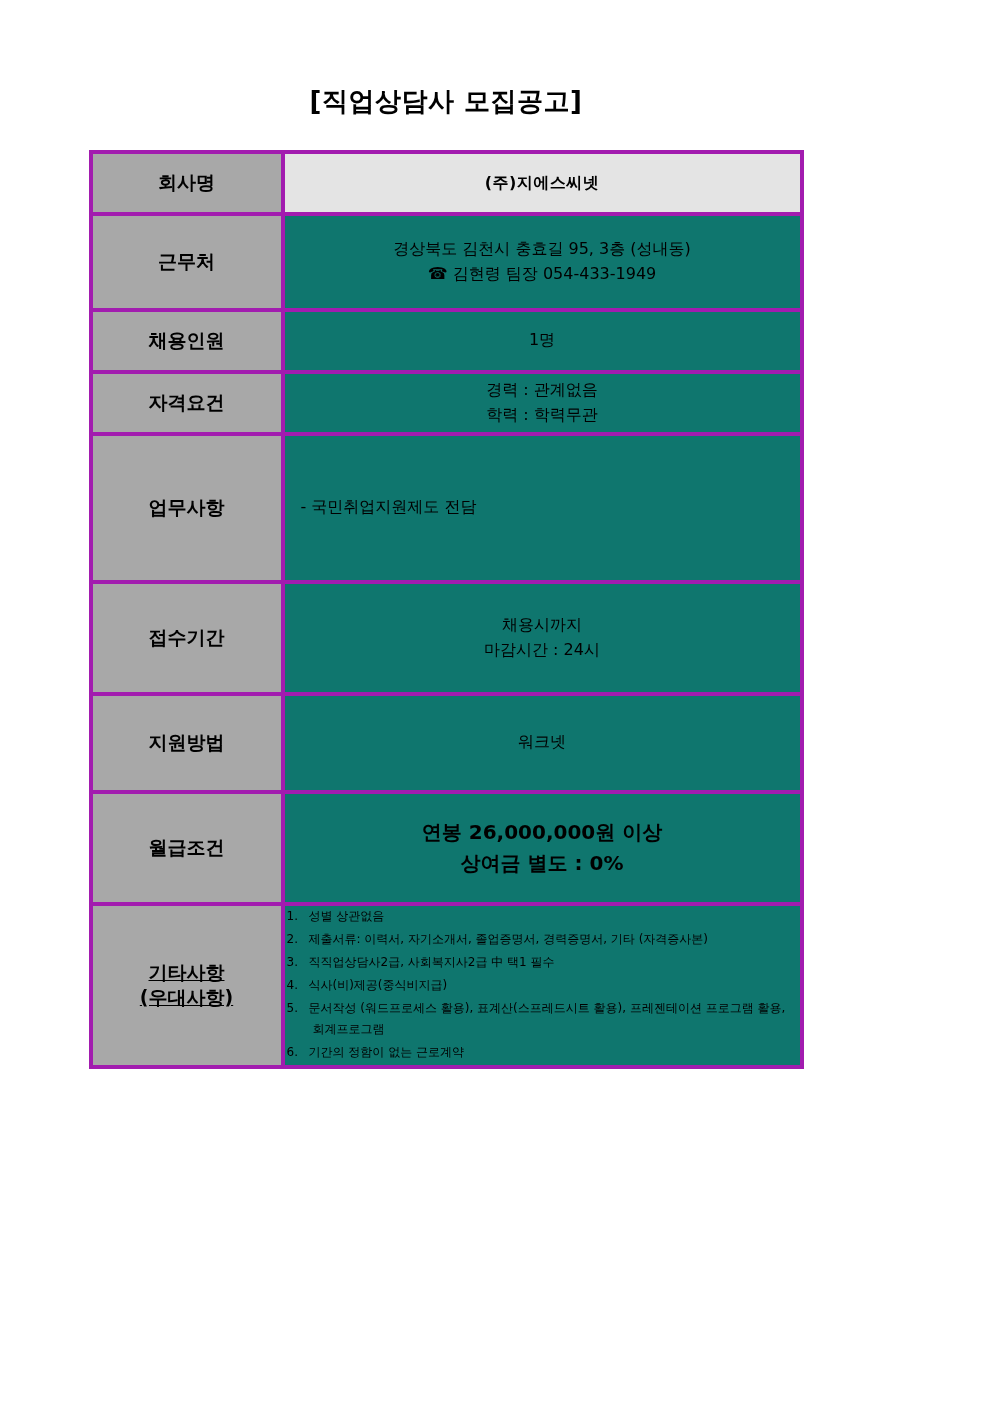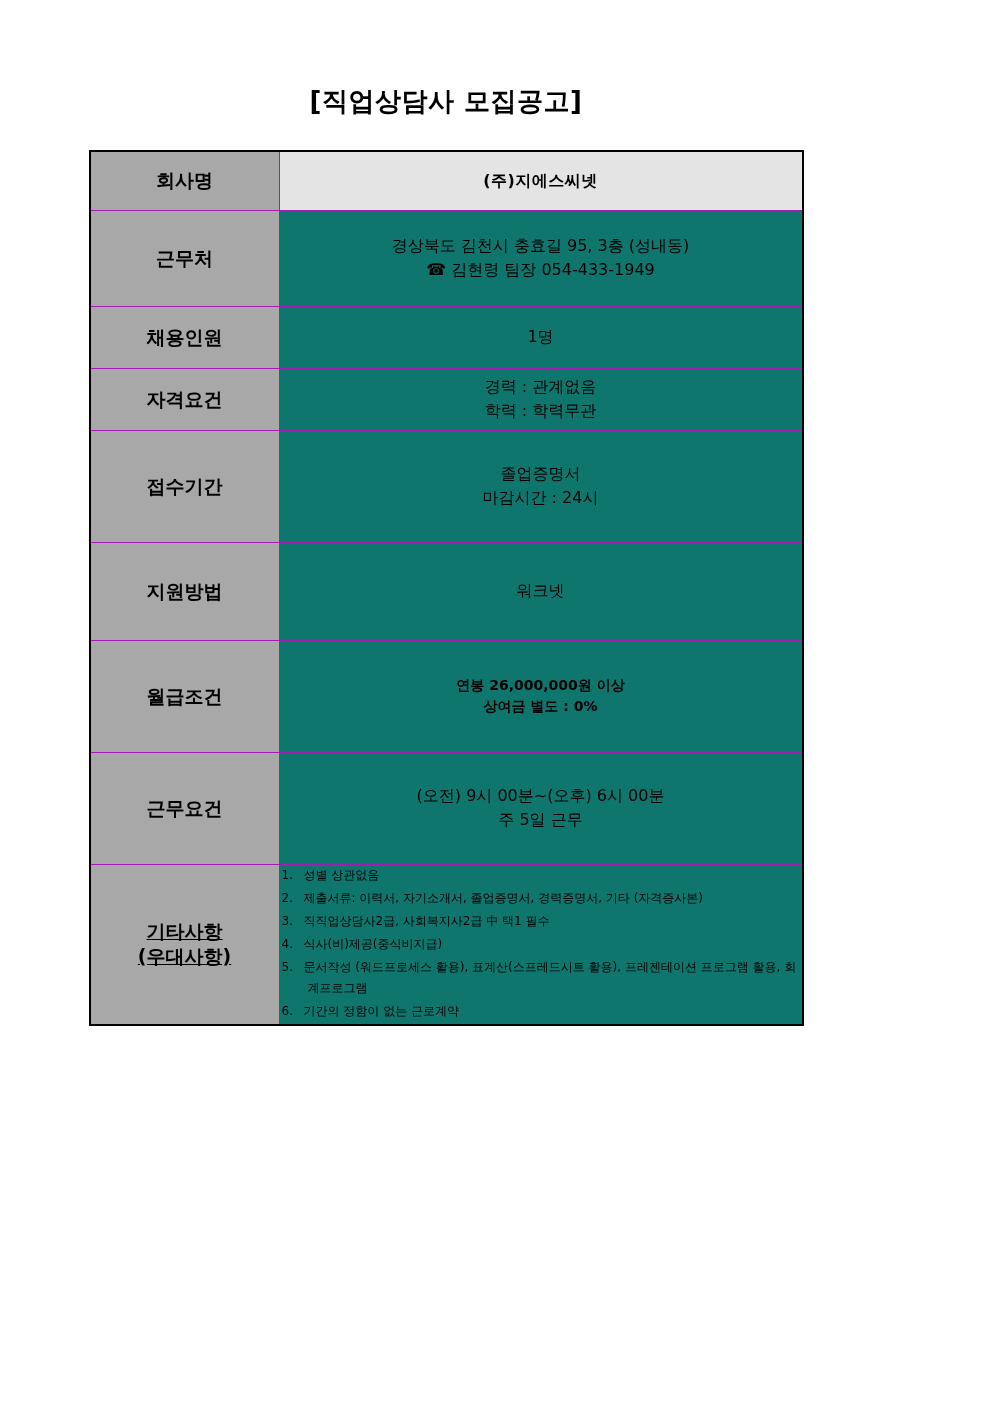--- a/index.html
+++ b/index.html
@@ -32,21 +32,21 @@
     line-height: 1.2;
   }
   table.notice {
     border-collapse: collapse;
     margin: 33px auto 0 auto;
     width: 715px;
     table-layout: fixed;
     border: 2px solid #000;
   }
   table.notice td {
-    border: 1px solid #a21caf;
+    border: 4px solid #a21caf;
     vertical-align: middle;
     padding: 0;
   }
   td.label {
     width: 180px;
     background: #a8a8a8;
     text-align: center;
     font-size: 19px;
     font-weight: bold;
     line-height: 1.35;
@@ -80,21 +80,21 @@
     display: block;
   }
   .apply-method {
     font-size: 21px;
     font-weight: normal;
     text-align: center;
     padding: 22px 10px;
   }
   .salary-line {
     font-weight: bold;
-    font-size: 14px;
+    font-size: 20px;
   }
   .tall-60 { height: 62px; }
   .tall-90 { height: 96px; }
   .tall-145 { height: 148px; }
   .tall-110 { height: 112px; }
   .tall-95 { height: 98px; }
   ol.misc {
     margin: 0;
     padding: 0 0 0 2px;
     list-style: none;
@@ -153,49 +153,48 @@
       </tr>
 
       <tr class="tall-60">
         <td class="label">자격요건</td>
         <td class="value center">
           <span class="value-line">경력 : 관계없음</span>
           <span class="value-line">학력 : 학력무관</span>
         </td>
       </tr>
 
+      <tr class="tall-145">
+        <td class="label">업무사항</td>
+        <td class="value left task-cell">
+          <span class="value-line">- 국민취업지원제도 전담</span>
+        </td>
+      </tr>
 
       <tr class="tall-110">
         <td class="label">접수기간</td>
         <td class="value center">
-          <span class="value-line">졸업증명서</span>
+          <span class="value-line">채용시까지</span>
           <span class="value-line">마감시간 : 24시</span>
         </td>
       </tr>
 
       <tr class="tall-95">
         <td class="label">지원방법</td>
         <td class="value apply-method">워크넷</td>
       </tr>
 
       <tr class="tall-110">
         <td class="label">월급조건</td>
         <td class="value center">
           <span class="value-line salary-line">연봉 26,000,000원 이상</span>
           <span class="value-line salary-line">상여금 별도 : 0%</span>
         </td>
       </tr>
 
-      <tr class="tall-110">
-        <td class="label">근무요건</td>
-        <td class="value center">
-          <span class="value-line">(오전) 9시 00분~(오후) 6시 00분</span>
-          <span class="value-line">주 5일 근무</span>
-        </td>
-      </tr>
 
       <tr>
         <td class="label label-two-line">
           <span class="value-line">기타사항</span>
           <span class="value-line">(우대사항)</span>
         </td>
         <td class="value misc-cell">
           <ol class="misc">
             <li><span class="num">1.</span><span>성별 상관없음</span></li>
             <li><span class="num">2.</span><span>제출서류: 이력서, 자기소개서, 졸업증명서, 경력증명서, 기타 (자격증사본)</span></li>

